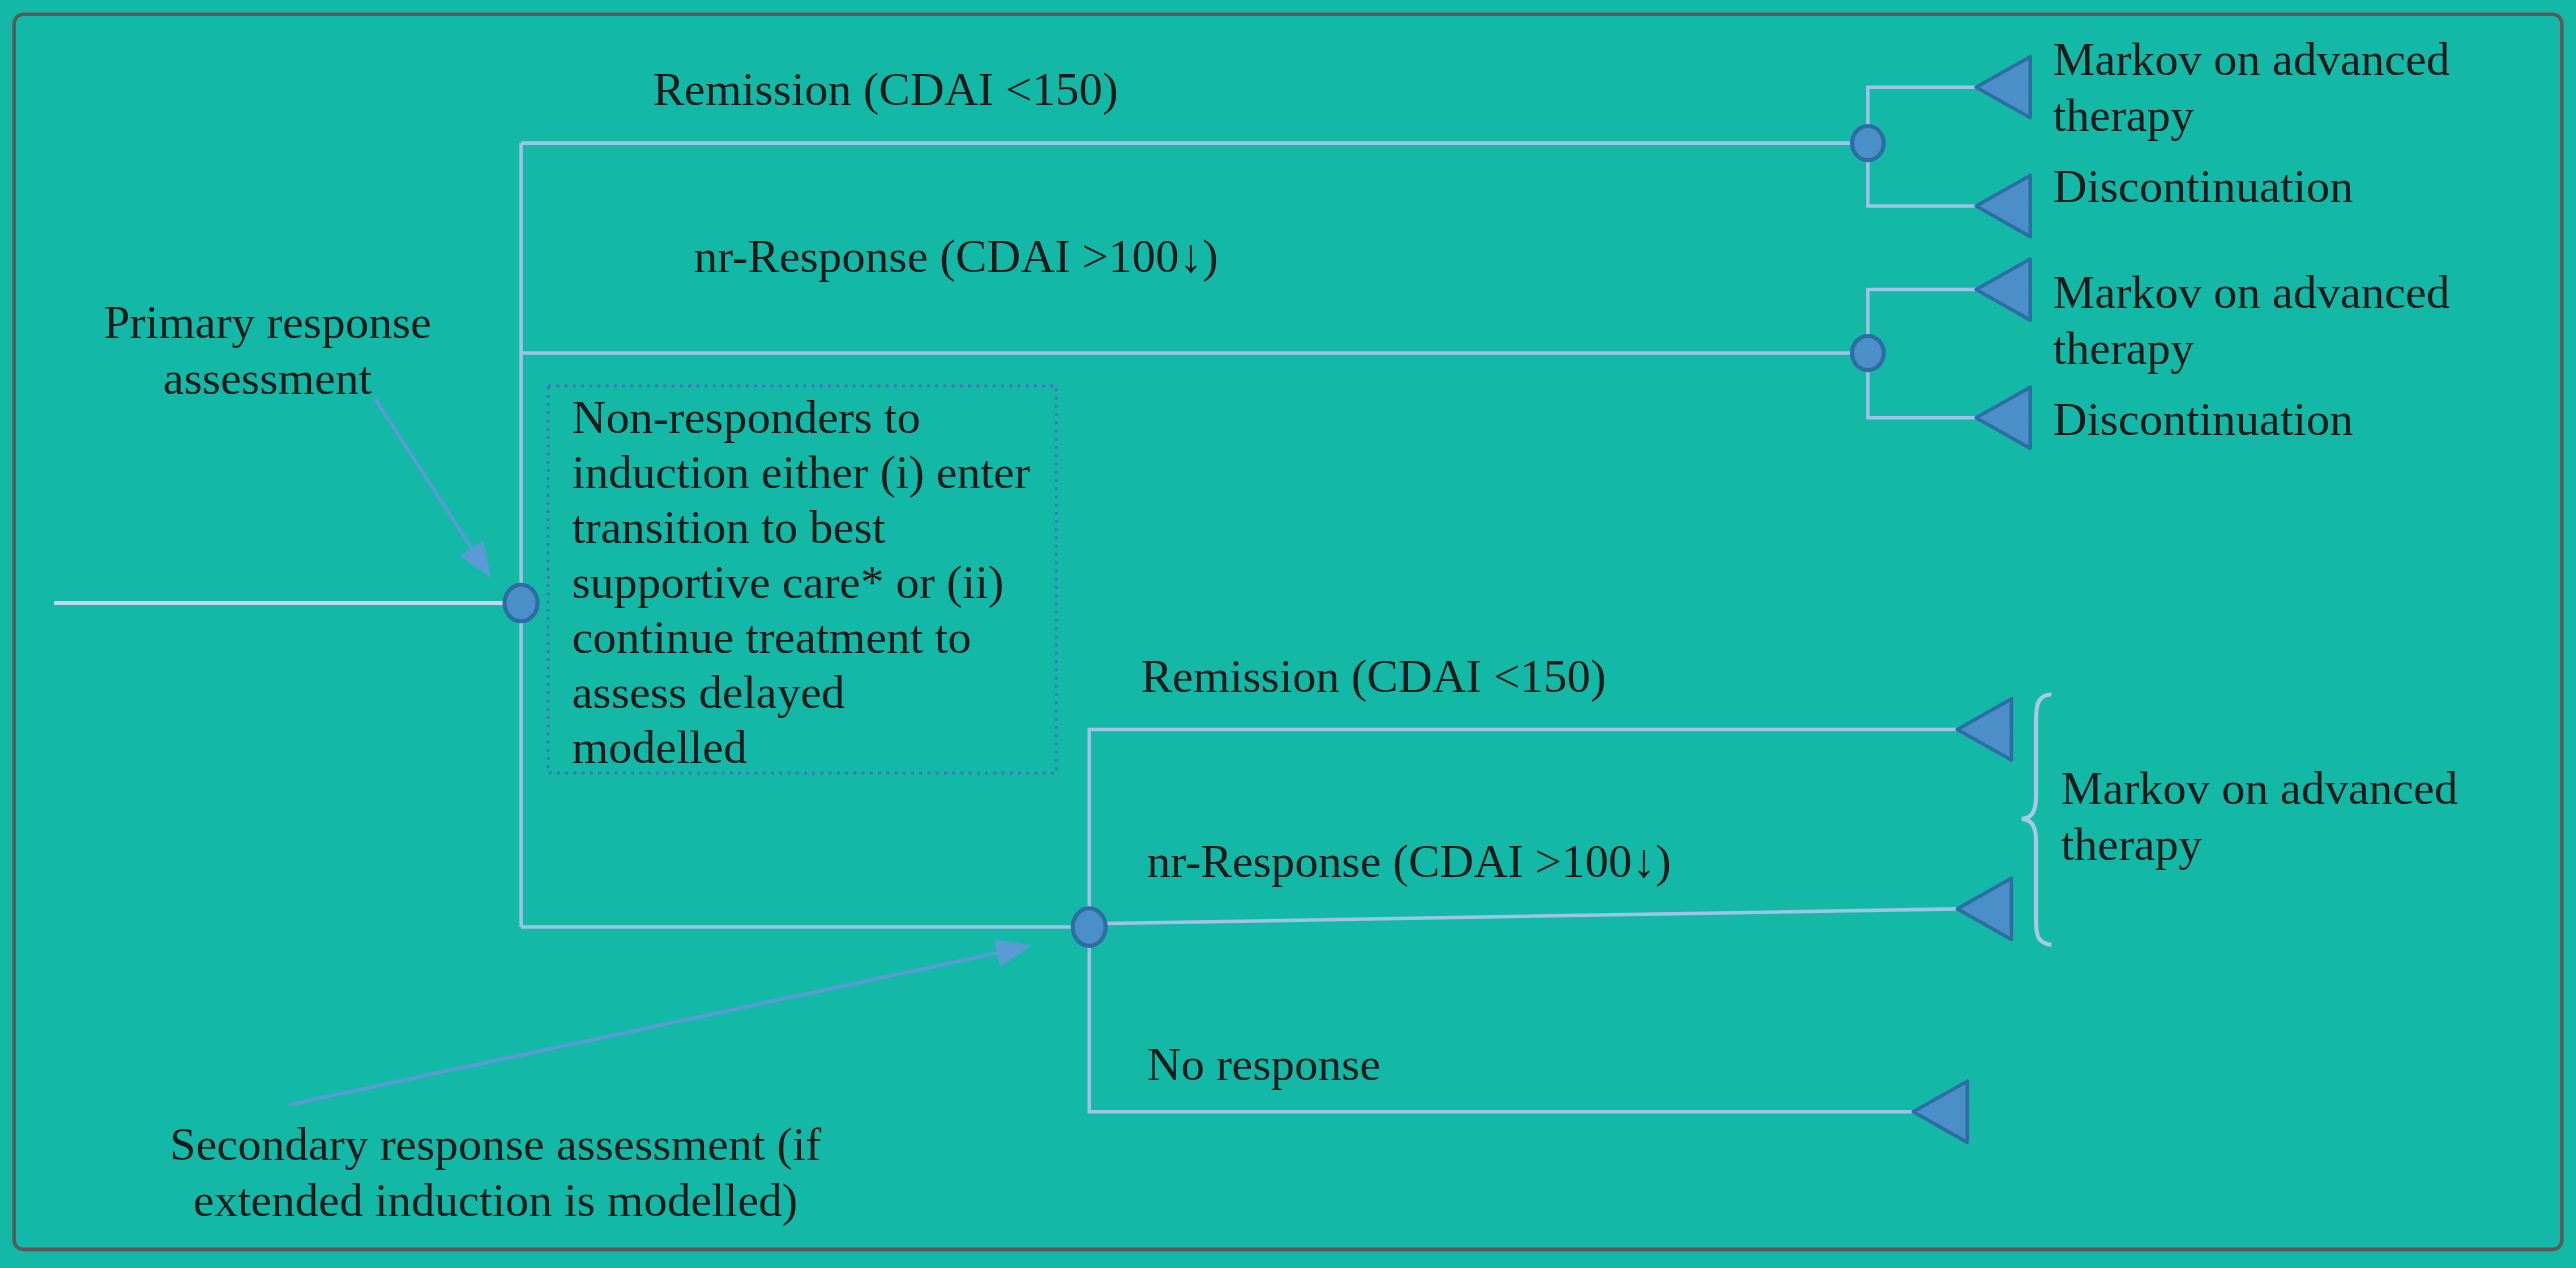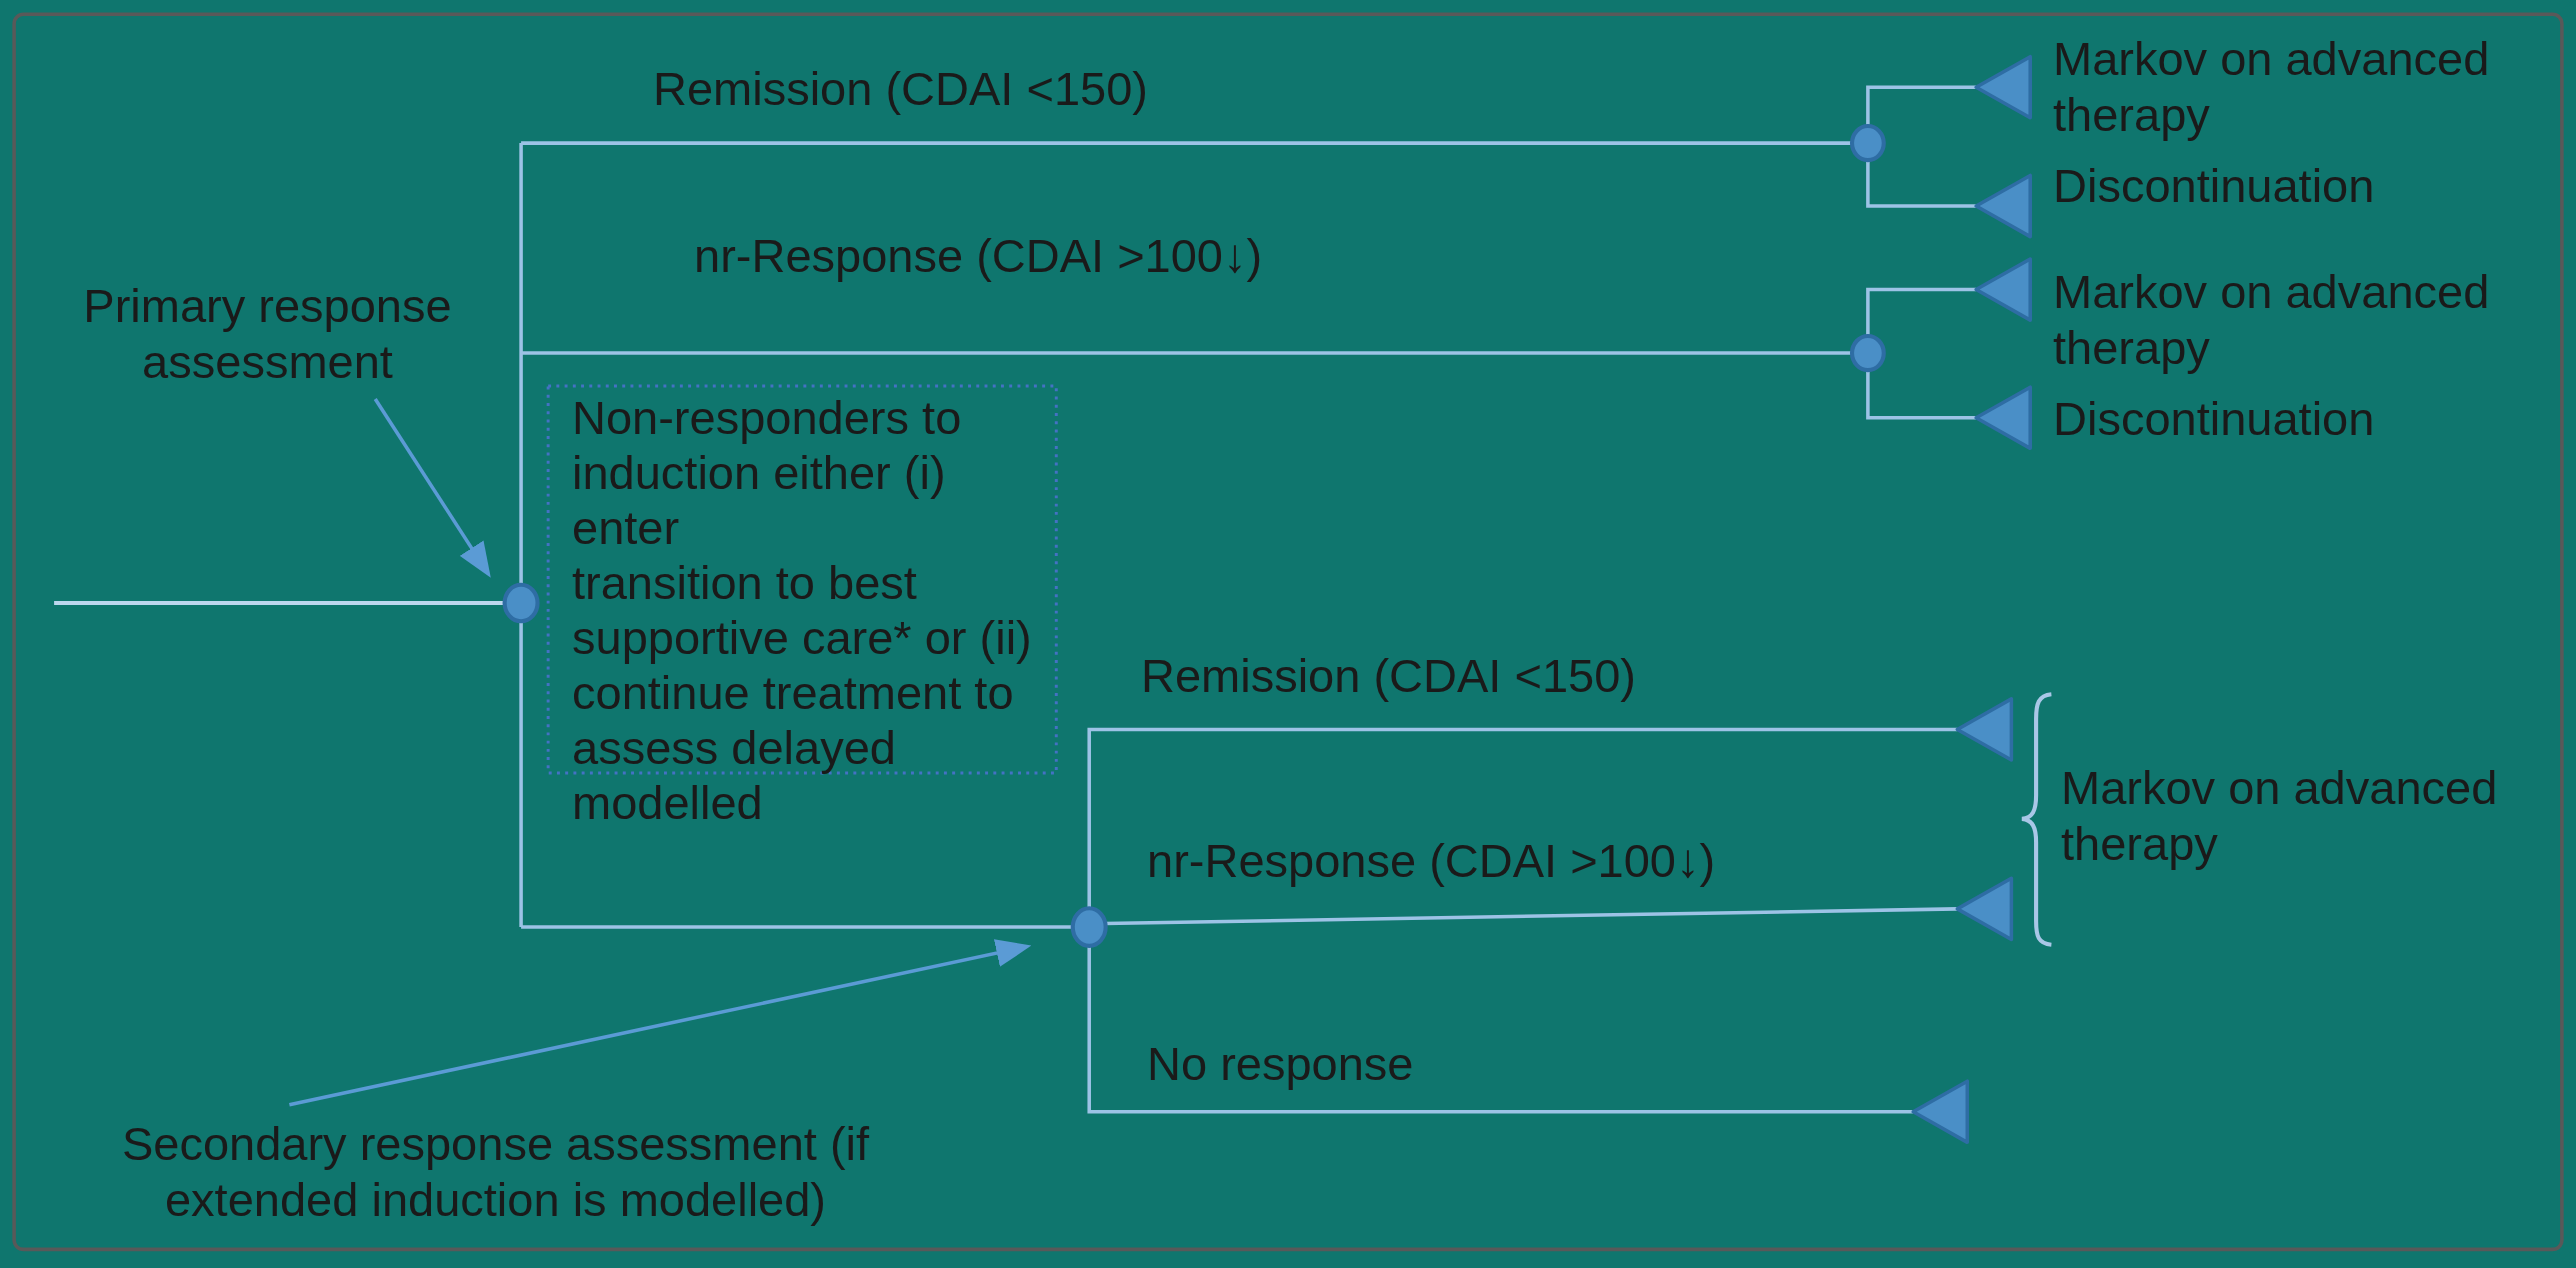--- a/index.html
+++ b/index.html
@@ -1,17 +1,17 @@
 <!DOCTYPE html>
 <html style="--c-tree_line: #9DC3E6; --c-root_line: #BDD7EE; --c-node_fill: #4A8FC7; --c-node_stroke: #2E6DA4; --c-triangle_fill: #4A8FC7; --c-triangle_stroke: #2E6DA4; --c-arrow: #5B9BD5; --c-brace: #A9C7E7; --c-note_border: #4472C4; --c-frame_border: #595959; --c-text: #1a1a1a;font-size:9.4px"><head>
 <meta charset="utf-8">
 <style>
   html,body{margin:0;padding:0;background:#ffffff;}
-  #canvas{position:relative;width:2576px;height:1269px;background:#0f766e;overflow:hidden;
-          font-family:Liberation Sans, sans-serif;}
+  #canvas{position:relative;width:2576px;height:1269px;background:#14b8a6;overflow:hidden;
+          font-family:Liberation Serif, serif;}
   #diagram-svg{position:absolute;left:0;top:0;}
   .lbl{position:absolute;font-size:47px;line-height:56px;color:var(--c-text,#1a1a1a);
        white-space:pre-line;letter-spacing:0px;}
   .lbl.center{text-align:center;}
   .lbl.note{line-height:55px;}
   .tl{stroke:var(--c-tree_line,#9DC3E6);stroke-width:6;fill:none;}
   .rl{stroke:var(--c-root_line,#BDD7EE);stroke-width:7;fill:none;}
   .nd{fill:var(--c-node_fill,#4A8FC7);stroke:var(--c-node_stroke,#2E6DA4);stroke-width:7;}
   .tri{fill:var(--c-triangle_fill,#4A8FC7);stroke:var(--c-triangle_stroke,#2E6DA4);
        stroke-width:6;stroke-linejoin:round;}
@@ -84,21 +84,21 @@
 
   <div class="lbl" style="left:2053px;top:31px;">Markov on advanced
 therapy</div>
   <div class="lbl" style="left:2053px;top:158px;">Discontinuation</div>
   <div class="lbl" style="left:2053px;top:264px;">Markov on advanced
 therapy</div>
   <div class="lbl" style="left:2053px;top:391px;">Discontinuation</div>
   <div class="lbl" style="left:2061px;top:760px;">Markov on advanced
 therapy</div>
 
-  <div class="lbl center" style="left:32px;width:471px;top:278px;">Primary response
+  <div class="lbl center" style="left:32px;width:471px;top:294px;">Primary response
 assessment</div>
   <div class="lbl center" style="left:84px;width:823px;top:1116px;">Secondary response assessment (if
 extended induction is modelled)</div>
   <div class="lbl note" style="left:572px;width:471px;top:390px;">Non-responders to
 induction either (i) enter
 transition to best
 supportive care* or (ii)
 continue treatment to
 assess delayed
 modelled</div>

